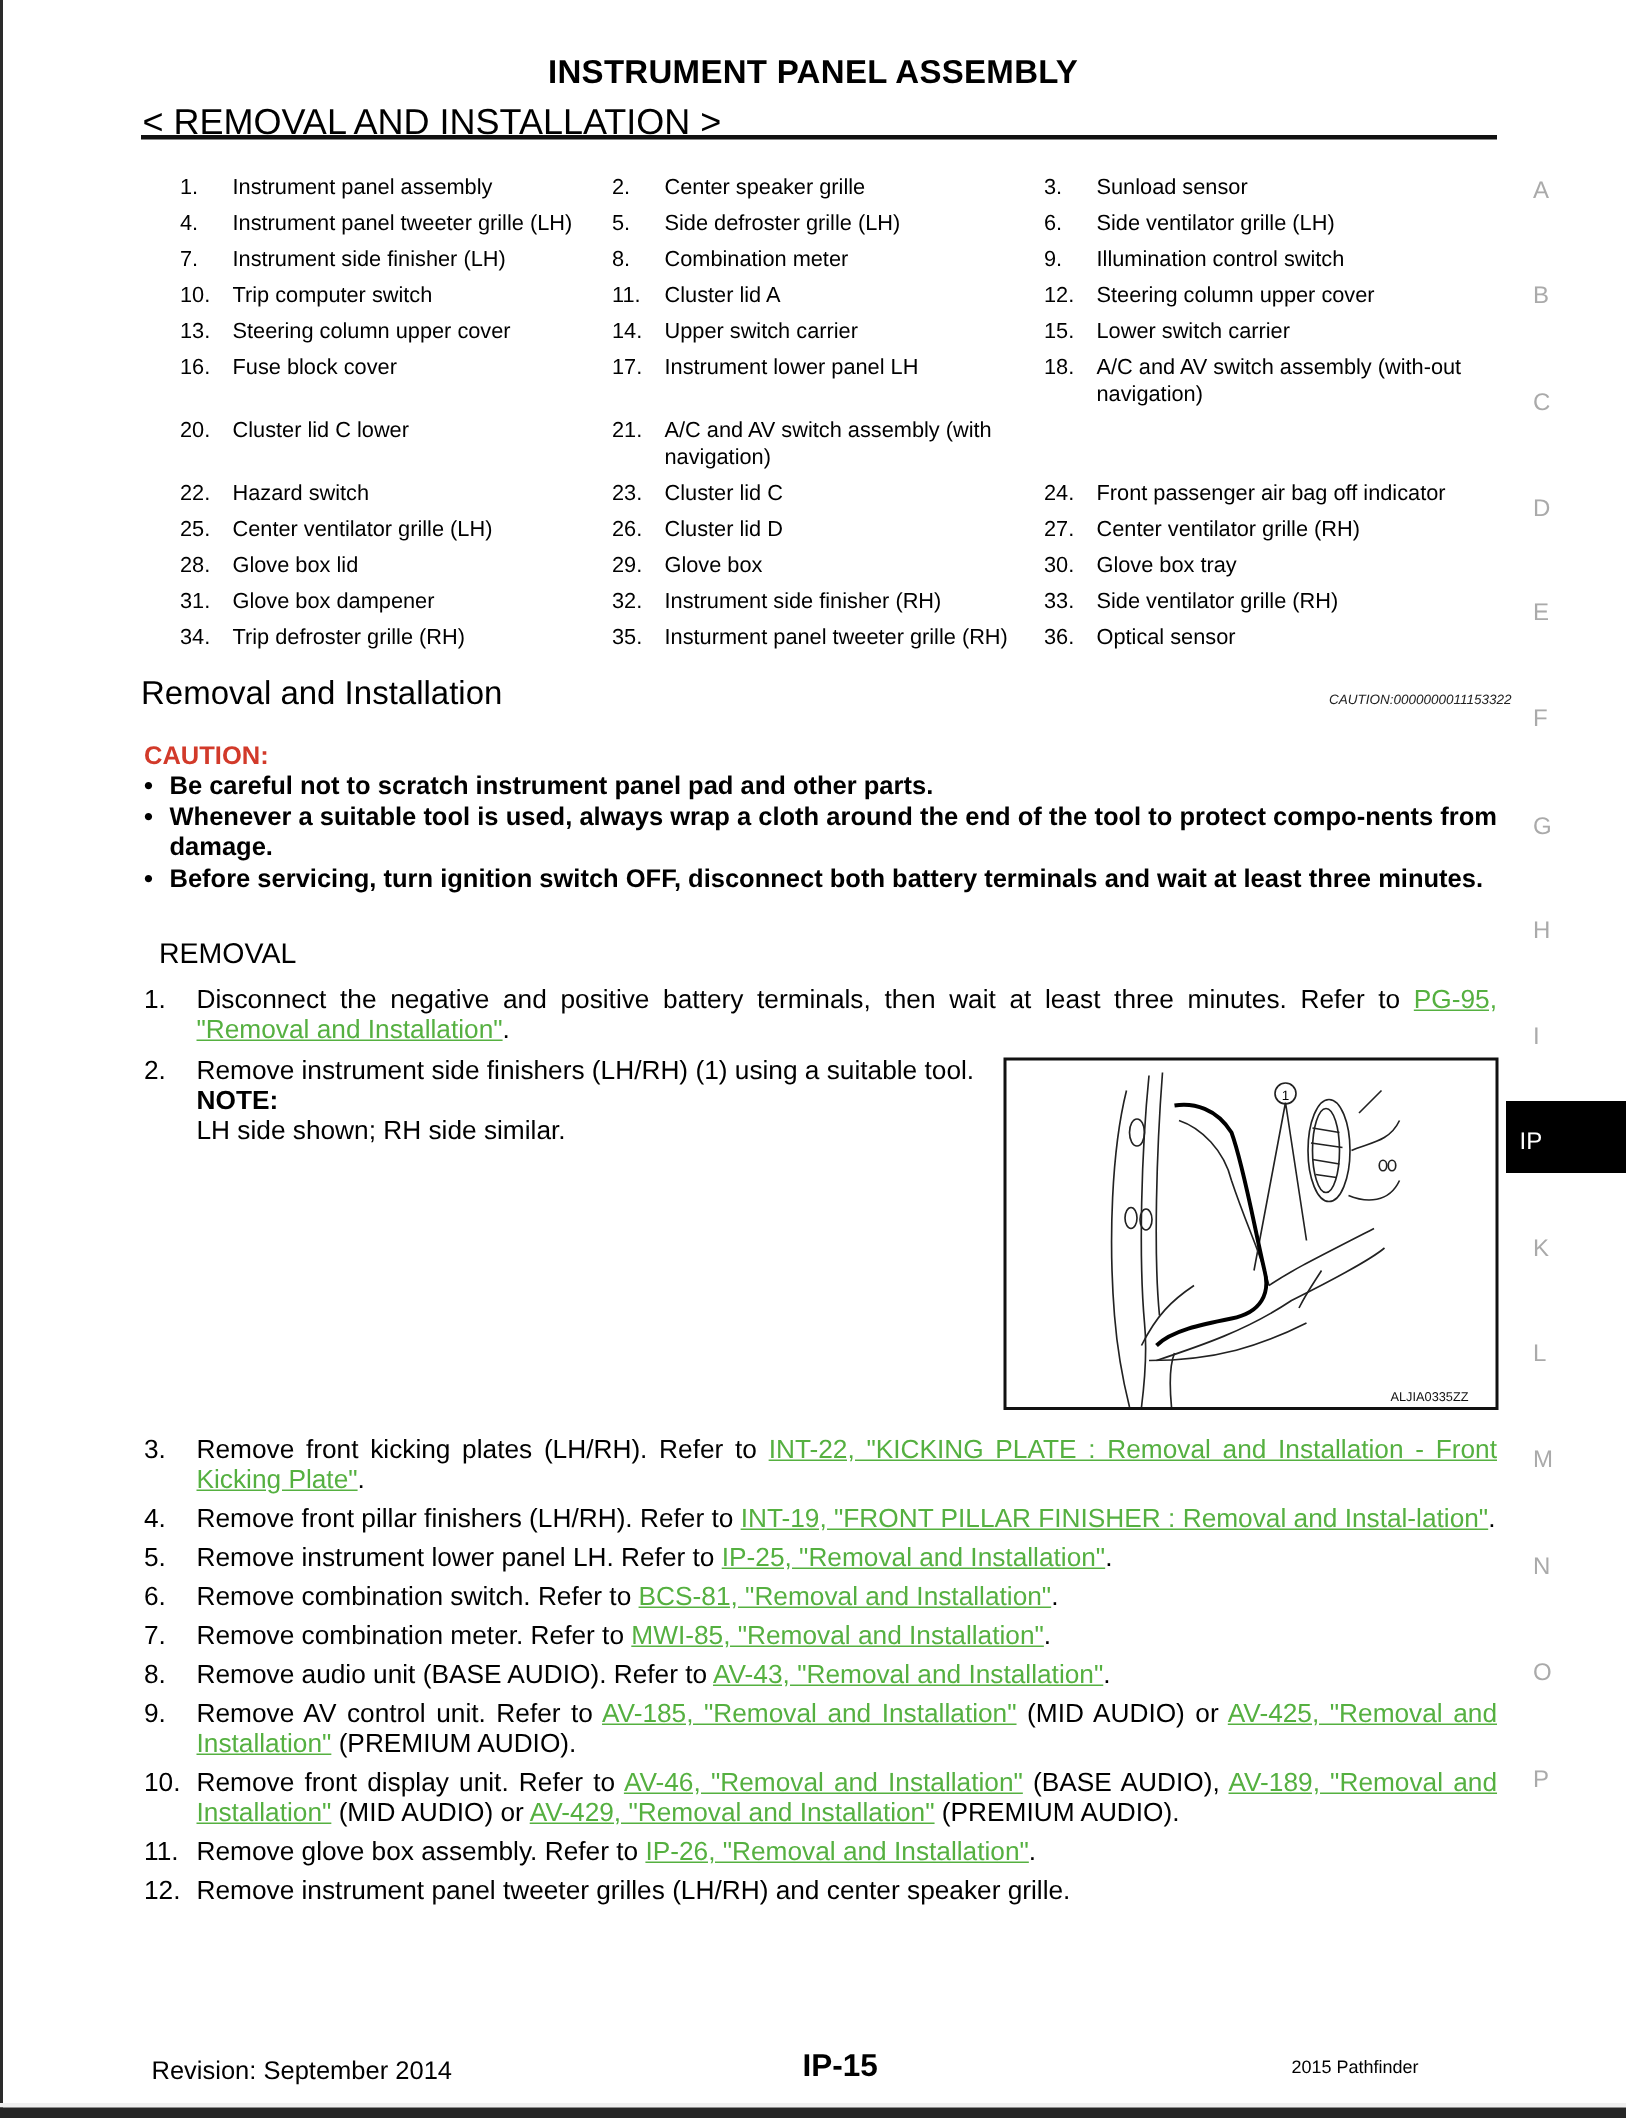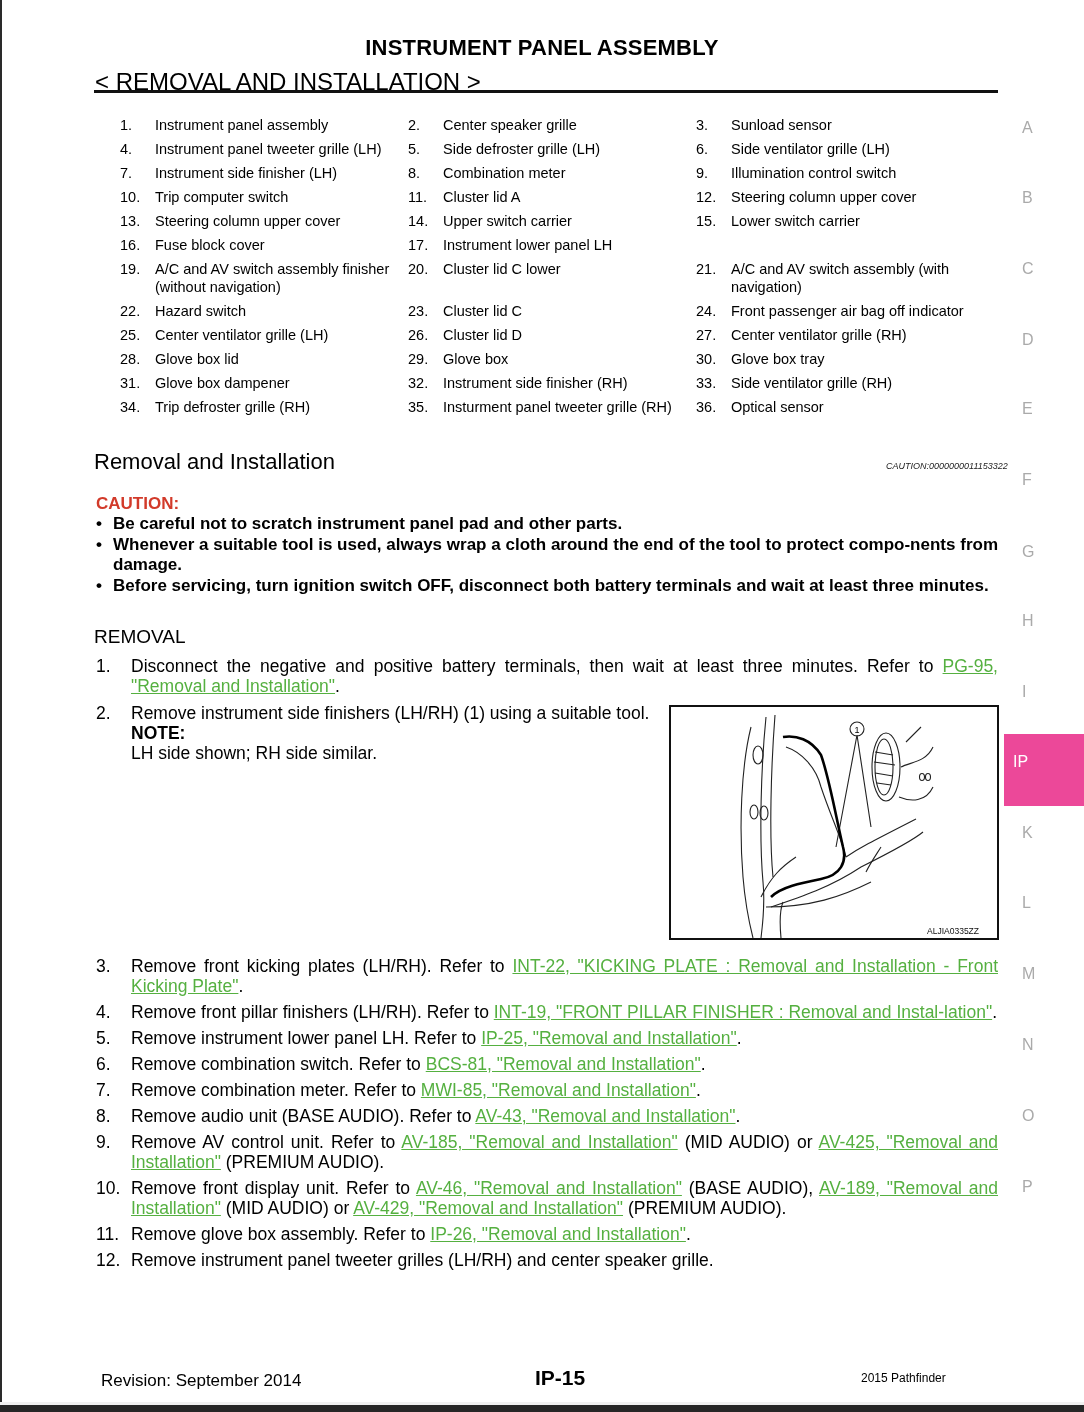--- a/index.html
+++ b/index.html
@@ -27,21 +27,21 @@
 
     .section-head { position:absolute; left:94px; top:449px; font-size:22px; }
     .infoid { position:absolute; left:886px; top:461px; font-size:9px; font-style:italic; color:#222; }
 
     .caution-label { position:absolute; left:96px; top:494px; color:#d23a2a; font-weight:bold; font-size:17px; }
     .caution-list { position:absolute; left:94px; top:514px; width:904px; font-weight:bold; font-size:17px; line-height:20px; }
     .caution-item { display:flex; margin-bottom:1px; }
     .bullet { width:17px; flex:none; text-align:left; padding-left:2px; }
     .caution-text { flex:1; text-align:justify; }
 
-    .removal-head { position:absolute; left:94px; top:626px; font-size:19px; }
+    .removal-head { position:absolute; left:106px; top:626px; font-size:19px; }
 
     .steps { position:absolute; left:96px; width:902px; font-size:17.5px; line-height:20px; }
     .step { display:flex; margin-bottom:6px; }
     .snum { width:35px; flex:none; }
     .stext { flex:1; text-align:justify; }
     a.ref { color:#55b040; text-decoration:underline; }
 
     .step2 { position:absolute; left:96px; top:703px; width:562px; font-size:17.5px; line-height:20px; display:flex; }
     .step2 .stext { text-align:justify; }
     .note-label { font-weight:bold; }
@@ -49,21 +49,21 @@
     .figure { position:absolute; left:669px; top:705px; width:326px; height:231px; border:2px solid #111; background:#fff; }
     .figure svg { position:absolute; left:0; top:0; }
     .fig-code { position:absolute; right:18px; bottom:2px; font-size:8.5px; color:#111; }
 
     .footer-left { position:absolute; left:101px; top:1371px; font-size:17px; }
     .footer-center { position:absolute; left:516px; top:1366px; font-size:21px; font-weight:bold;margin-left:19px; }
     .footer-right { position:absolute; left:861px; top:1371px; font-size:12px; }
 
     .index-tabs { position:absolute; left:1004px; top:0; width:80px; height:1412px; }
     .itab { position:absolute; left:18px; font-size:16px; color:#aaaaaa; }
-    .itab.active { left:0; width:80px; height:72px; background:#ec4899; color:#fff; }
+    .itab.active { left:0; width:80px; height:48px; background:#000000; color:#fff; }
     .itab.active span { position:absolute; left:9px; top:19px; font-size:16px; }
   </style>
 </head>
 <body>
 
 <div class="left-edge"></div>
 
 <div class="title">INSTRUMENT PANEL ASSEMBLY</div>
 <div class="subtitle">&lt; REMOVAL AND INSTALLATION &gt;</div>
 <div class="rule"></div>
@@ -141,26 +141,26 @@
     </div>
     <div class="parts-row">
       <div class="part c0">
         <span class="pnum">16.</span>
         <span class="ptext">Fuse block cover</span>
       </div>
       <div class="part c1">
         <span class="pnum">17.</span>
         <span class="ptext">Instrument lower panel LH</span>
       </div>
-    </div>
-    <div class="parts-row">
-      <div class="part c0">
-        <span class="pnum">19.</span>
-        <span class="ptext">A/C and AV switch assembly finisher (without navigation)</span>
-      </div>
+      <div class="part c2">
+        <span class="pnum">18.</span>
+        <span class="ptext">A/C and AV switch assembly (with-out navigation)</span>
+      </div>
+    </div>
+    <div class="parts-row">
       <div class="part c1">
         <span class="pnum">20.</span>
         <span class="ptext">Cluster lid C lower</span>
       </div>
       <div class="part c2">
         <span class="pnum">21.</span>
         <span class="ptext">A/C and AV switch assembly (with navigation)</span>
       </div>
     </div>
     <div class="parts-row">

